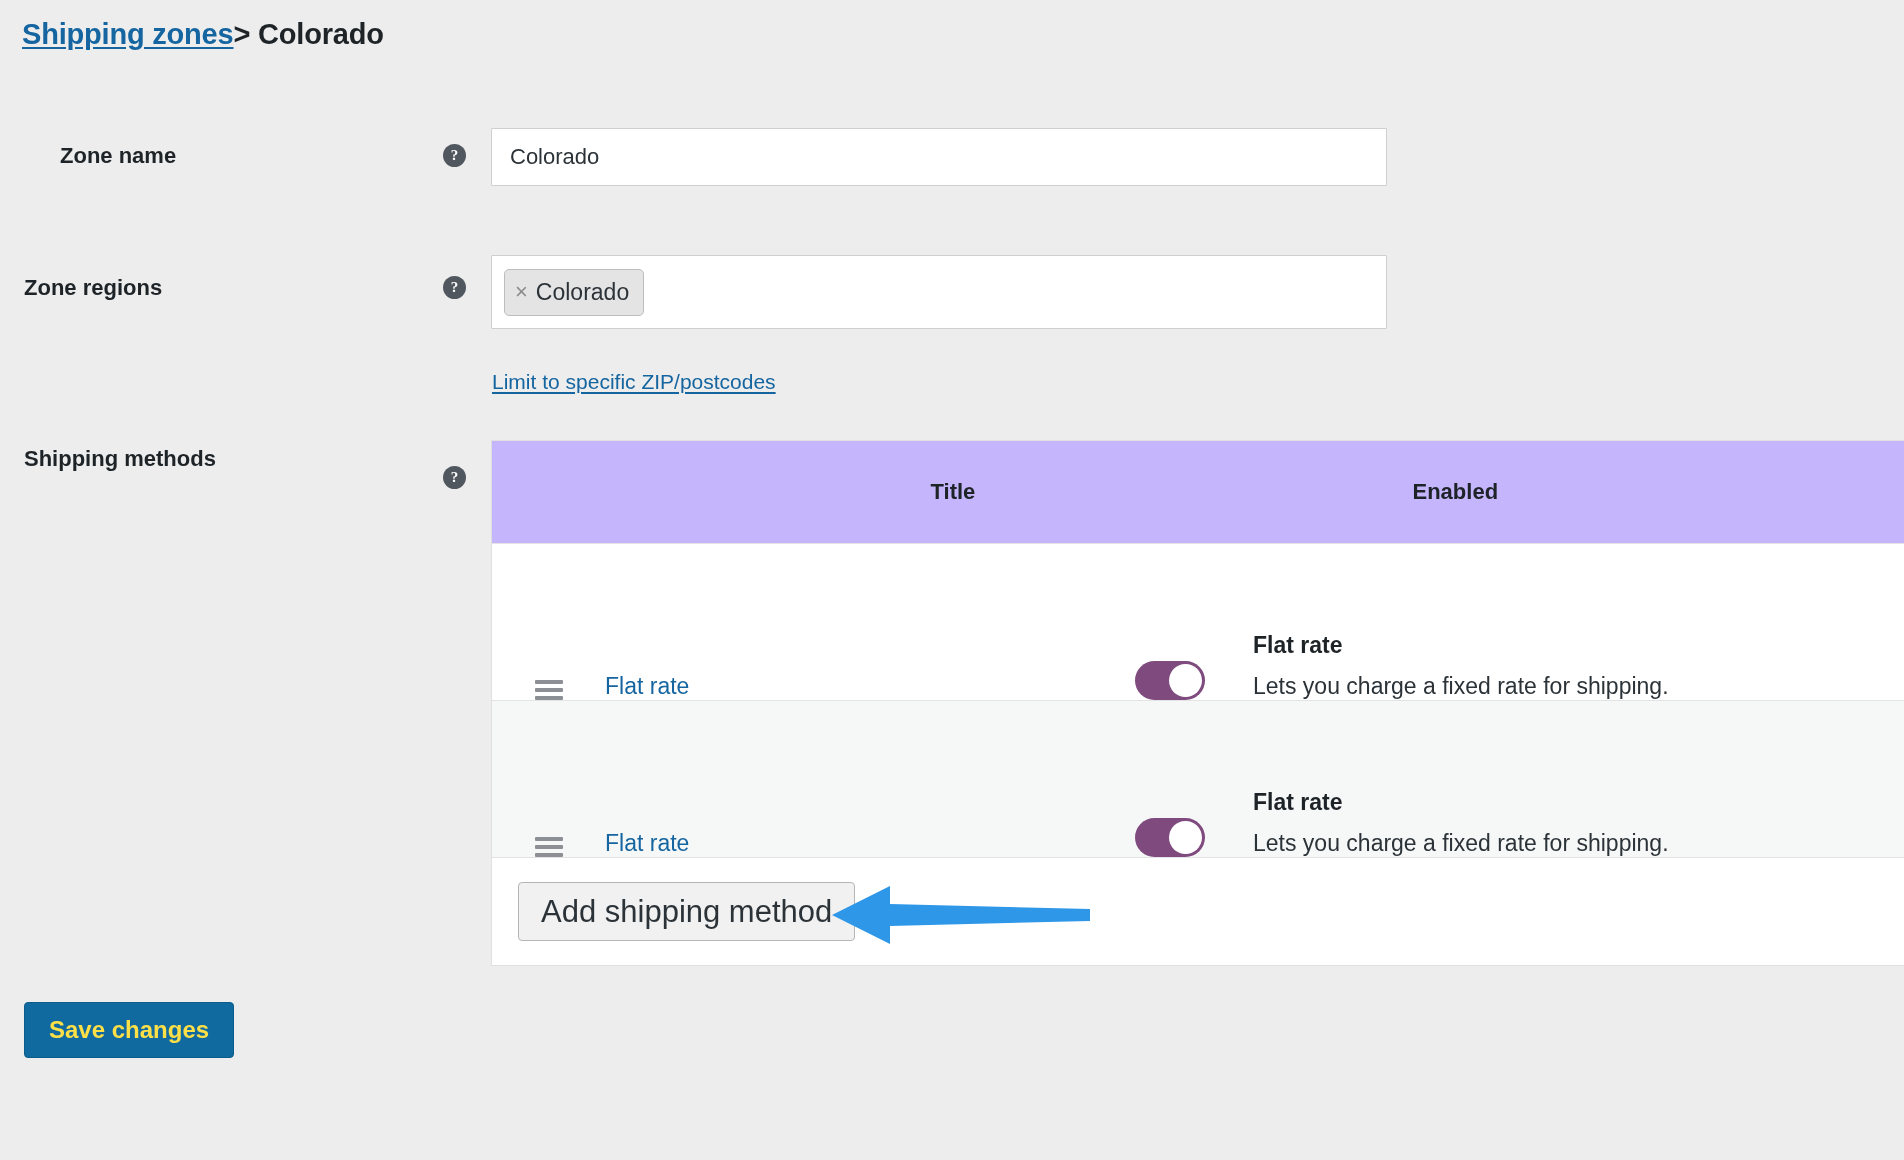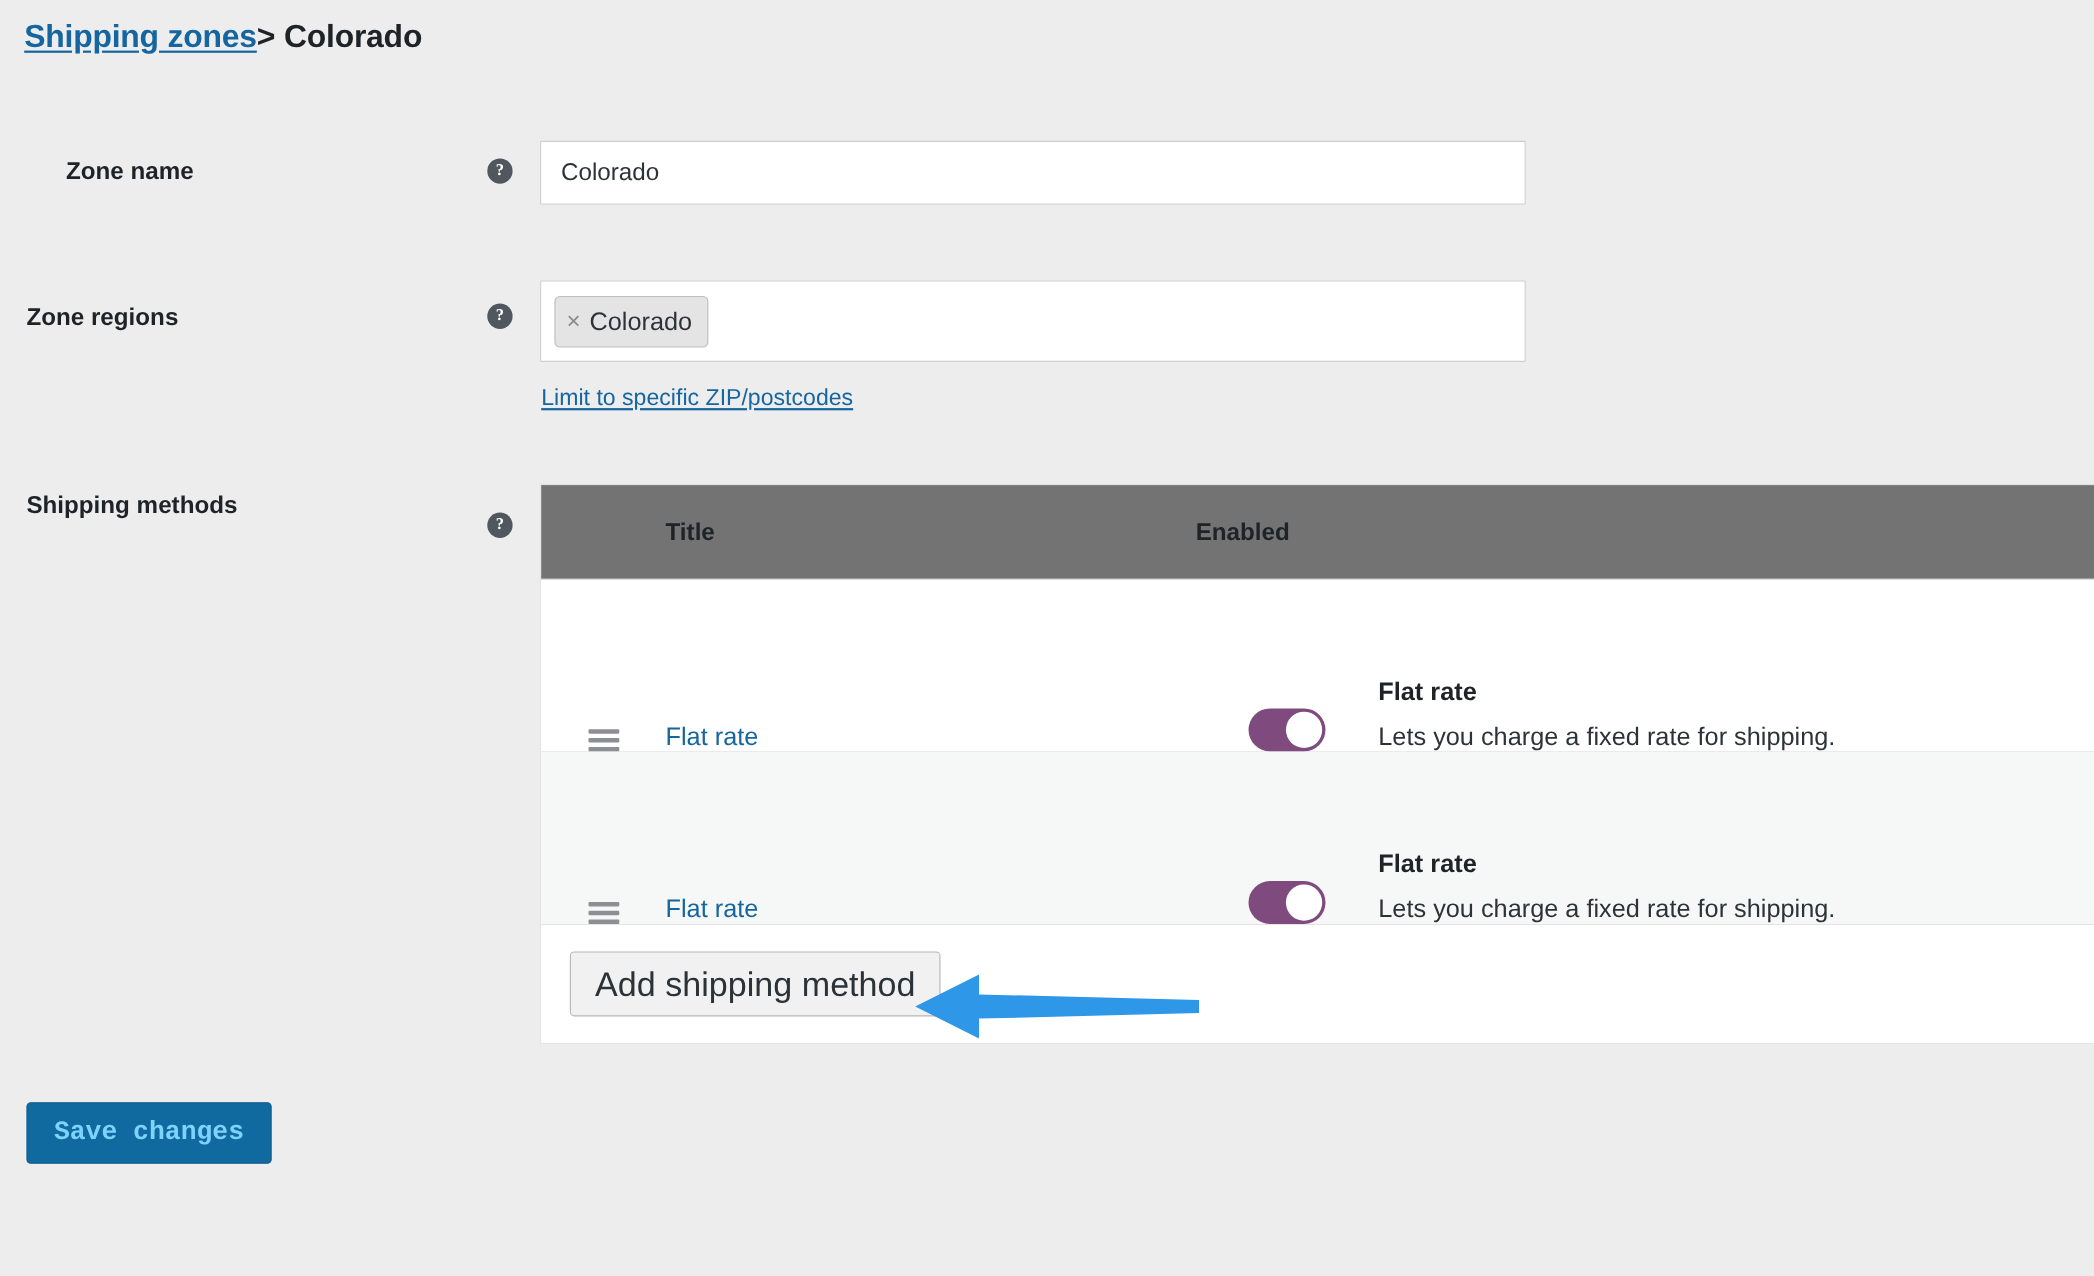--- a/index.html
+++ b/index.html
@@ -129,23 +129,24 @@
     border-bottom: 1px solid #e0e0e0;
   }
   .mt-row {
     display: flex;
     align-items: flex-end;
     border-bottom: 1px solid #e3e3e3;
   }
   .mt-row:last-child { border-bottom: none; }
 
   .mt-head {
-    height: 86px;
+    height: 103px;
     align-items: center;
-    background: #737373;
+    background: #c4b5fd;
+    justify-content: center;
   }
   .mt-head .cell {
     font-size: 22px;
     font-weight: bold;
     color: #1d2327;
   }
 
   .mt-body-row { background: #ffffff; min-height: 157px; }
   .mt-body-row.alt { background: #f6f7f7; }
 
@@ -233,24 +234,24 @@
   }
 
   
   .btn-primary {
     position: absolute;
     left: 24px;
     top: 1002px;
     background: #10699f;
     border: 1px solid #0c5c8c;
     border-radius: 4px;
-    color: #7dd3fc;
+    color: #fde047;
     font-size: 24px;
     font-weight: bold;
-    font-family: Liberation Mono, monospace;
+    font-family: Liberation Sans, sans-serif;
     padding: 15px 24px;
     cursor: pointer;
     line-height: 1;
     text-align: right;
   }
 
   
   .annotation-arrow {
     position: absolute;
     left: 832px;
@@ -274,21 +275,21 @@
   <input class="text-input" style="left: 491px; top: 128px; width: 896px; height: 58px;" value="Colorado">
 
   <div class="form-label" style="top:275px;">Zone regions</div>
   <div class="help-icon" style="left:443px; top:276px;">?</div>
   <div class="select-box" style="left:491px; top:255px; width:896px; height:74px;">
     <span class="tag-chip">
       <span class="tag-remove">×</span>
       <span>Colorado</span>
     </span>
   </div>
-  <span class="inline-link" style="left:492px; top:350px;">Limit to specific ZIP/postcodes</span>
+  <span class="inline-link" style="left:492px; top:370px;">Limit to specific ZIP/postcodes</span>
 
   <div class="form-label" style="top:446px;">Shipping methods</div>
   <div class="help-icon" style="left:443px; top:466px;">?</div>
 
   <div class="methods-table">
 
     <div class="mt-row mt-head">
       <div class="cell c-handle"></div>
       <div class="cell c-title">Title</div>
       <div class="cell c-enabled">Enabled</div>

